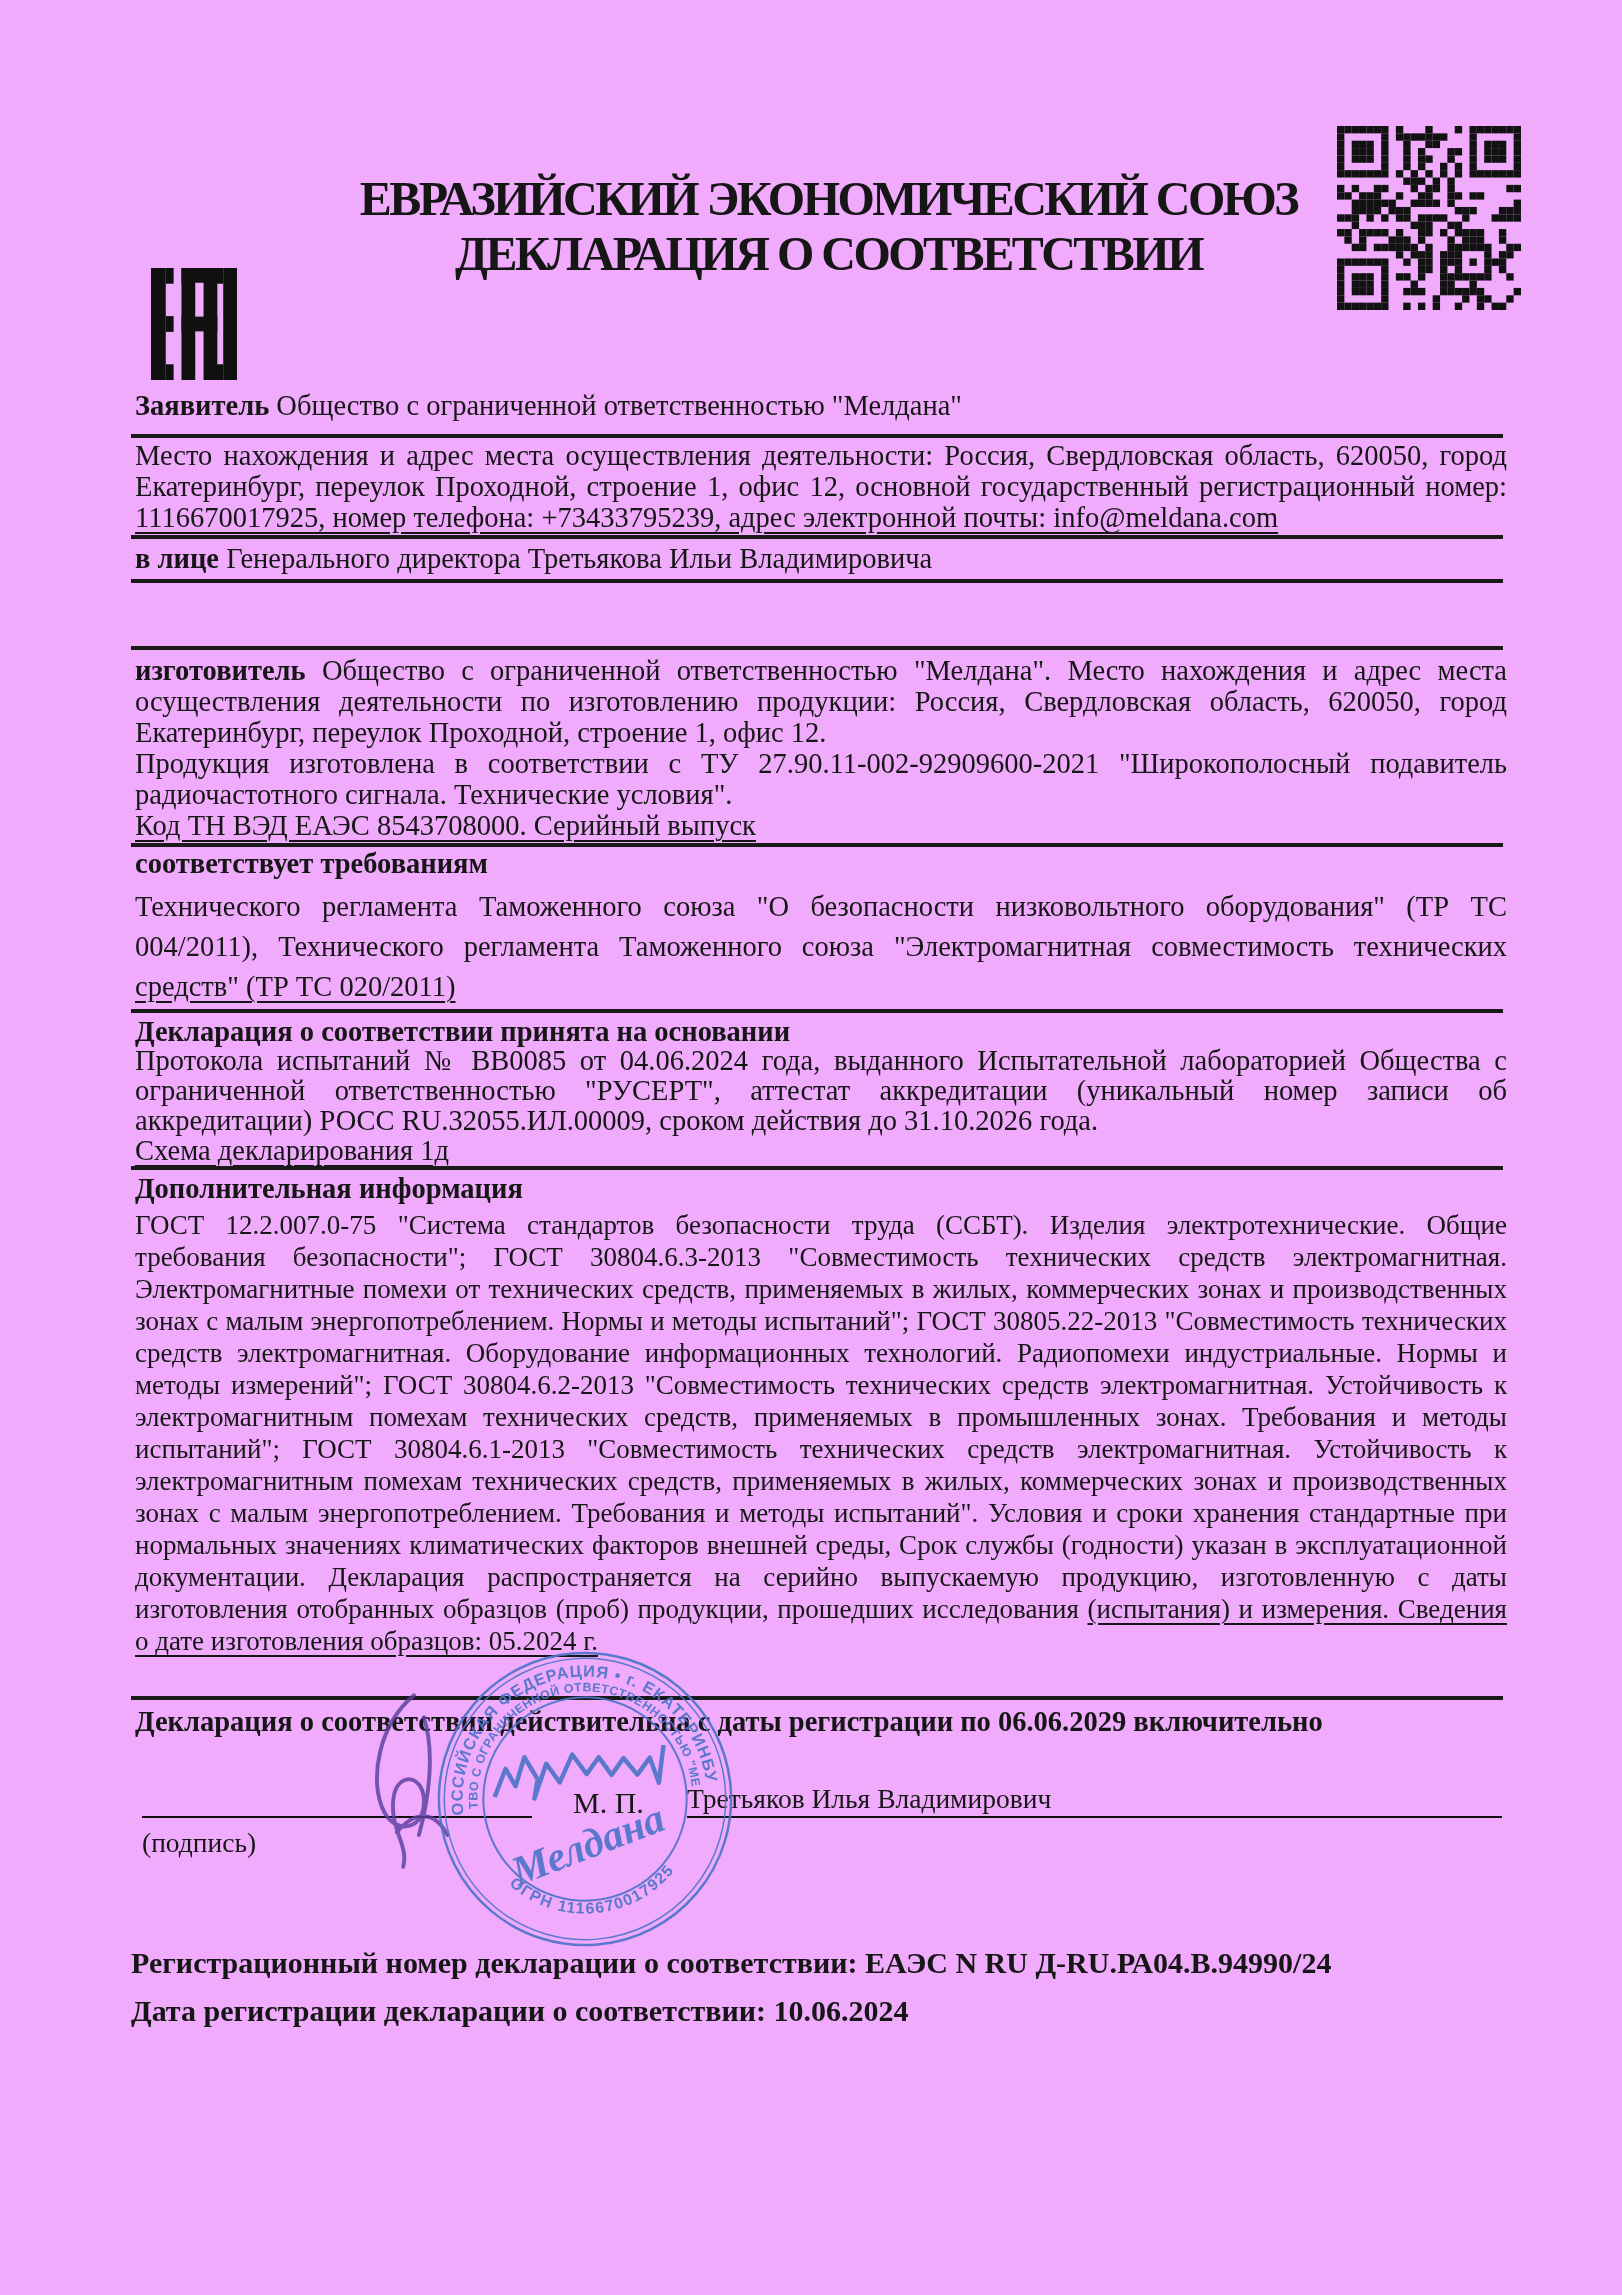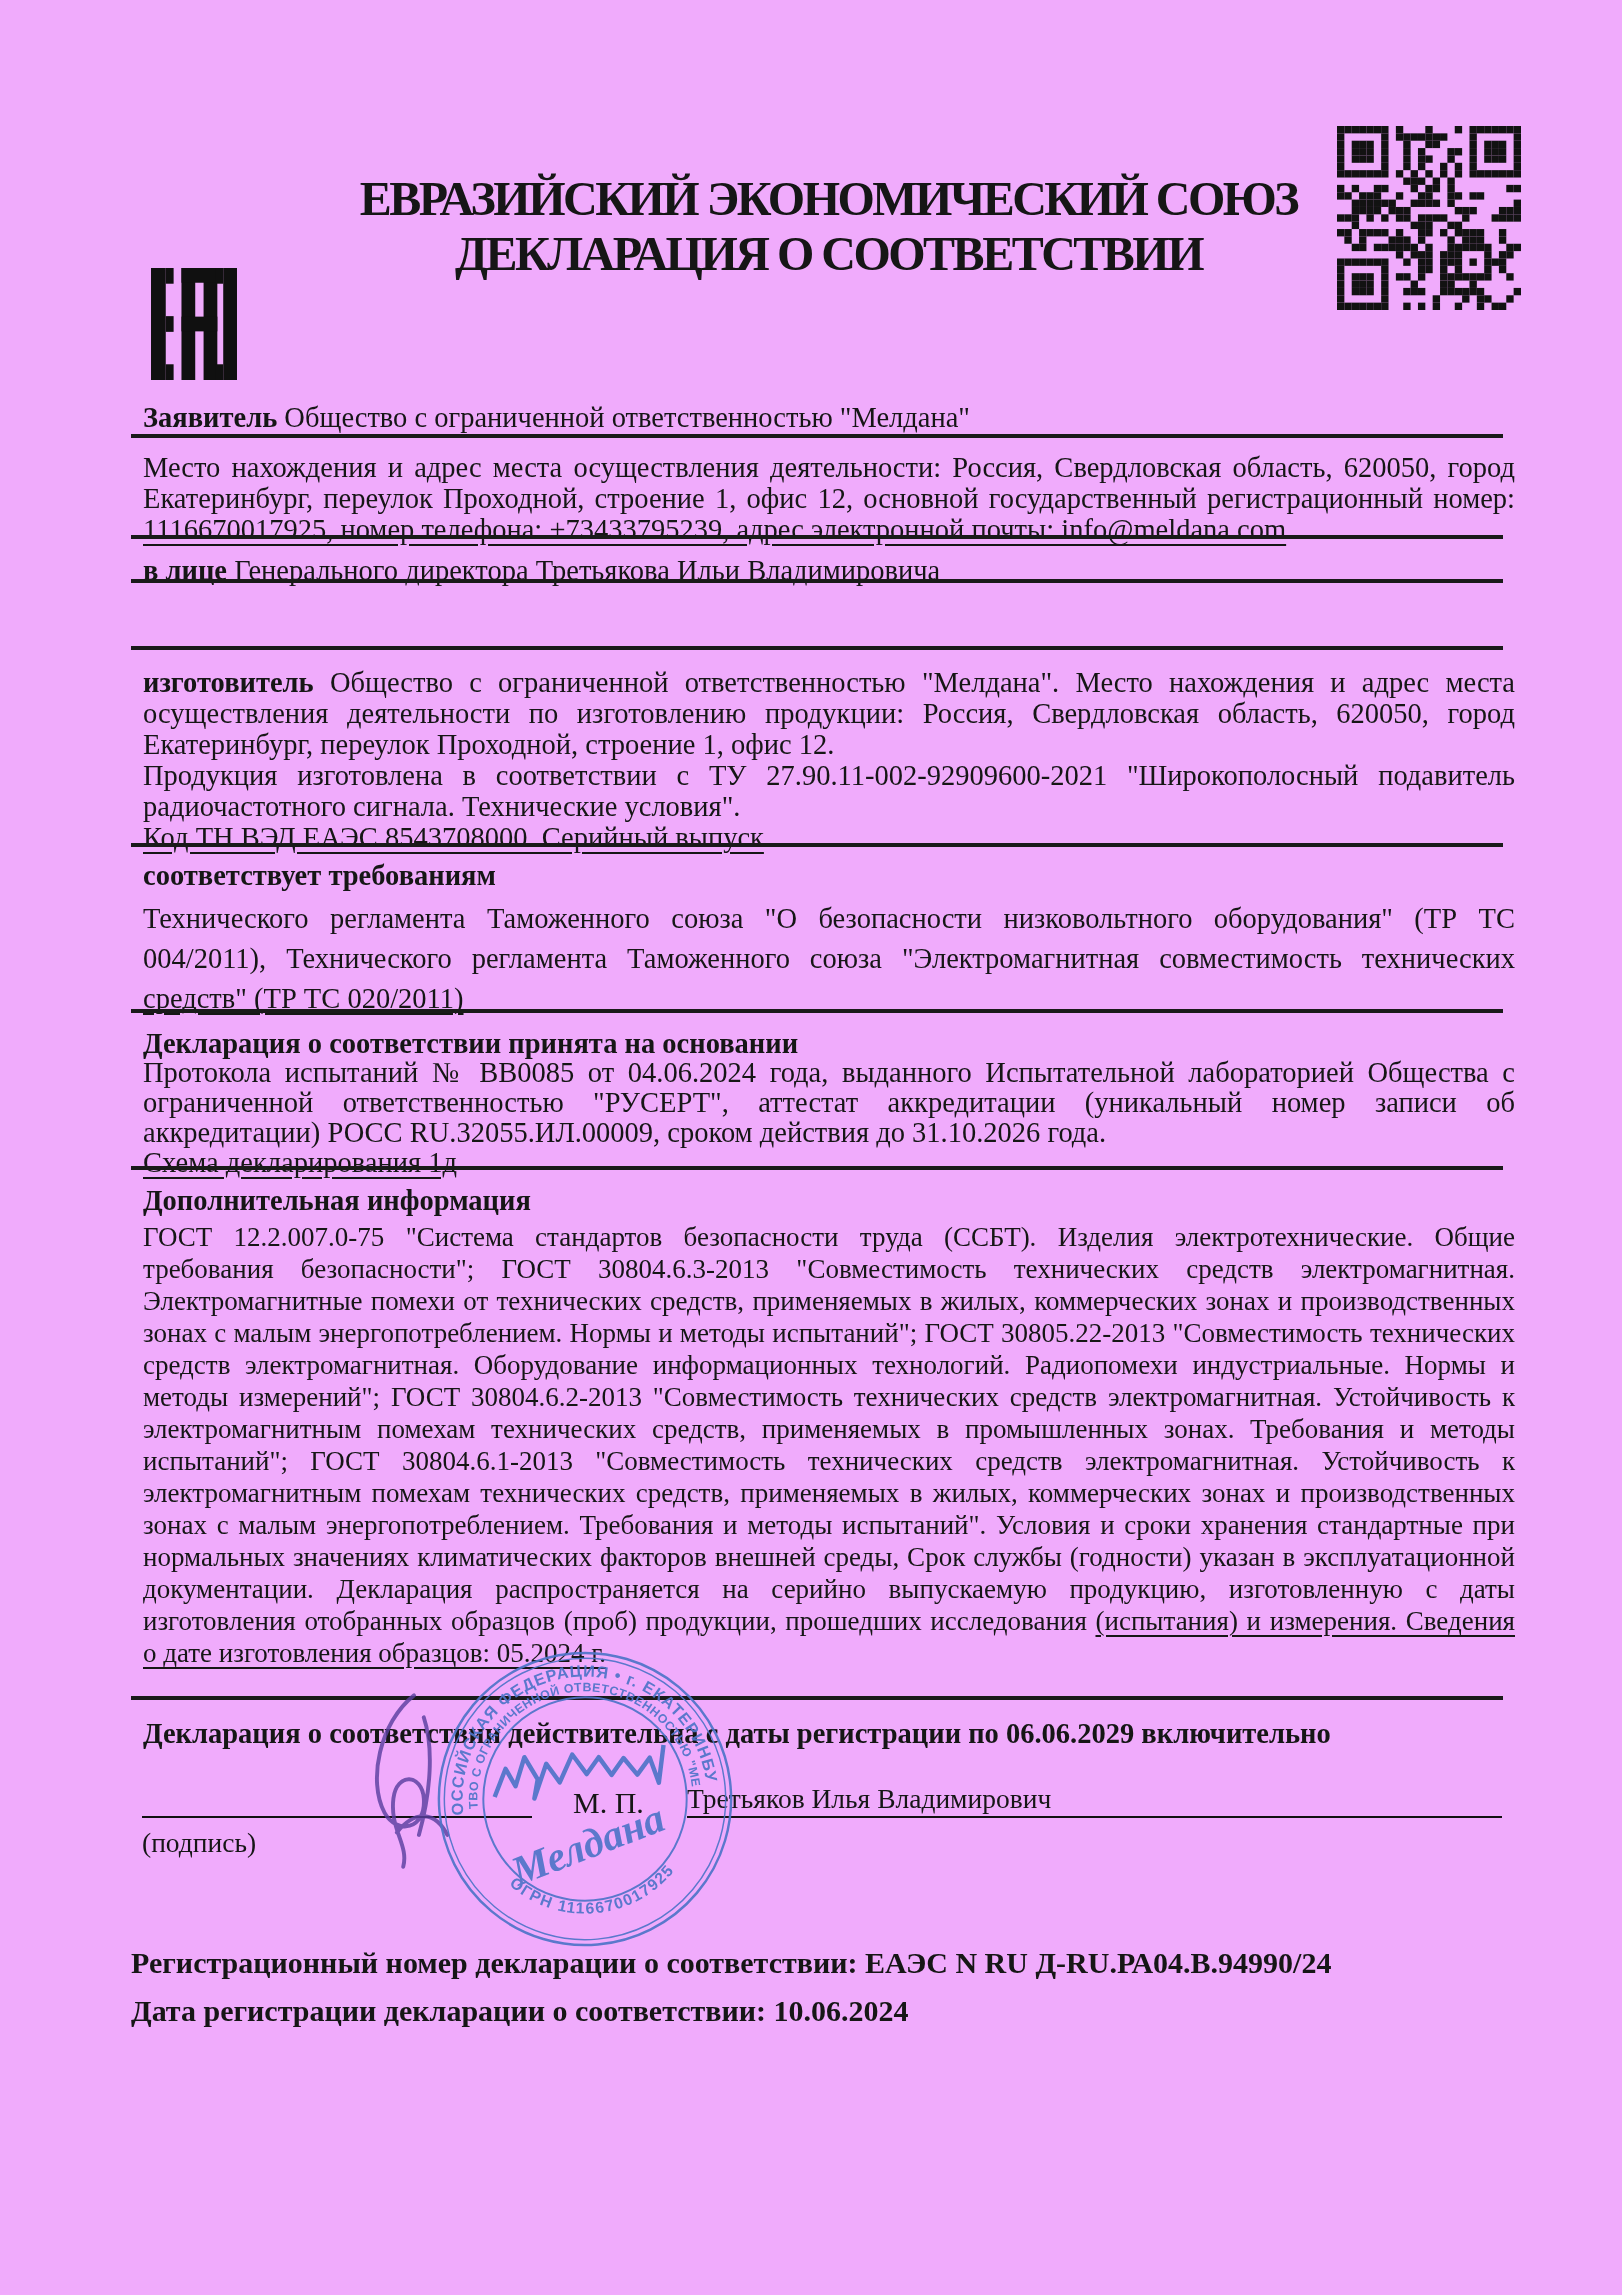--- a/index.html
+++ b/index.html
@@ -5,21 +5,21 @@
   html,body{margin:0;padding:0;background:#ededed;}
   .page{position:relative;width:1623px;height:2295px;background:#f0abfc;overflow:hidden;
         font-family:"Liberation Serif","DejaVu Serif",serif;color:#161616;}
   .txt{font-size:28.5px;line-height:31px;}
   .just{text-align:justify;}
   .b{font-weight:bold;}
   .rule{position:absolute;left:131px;width:1372px;height:3.9px;background:#1a1a1a;}
   u{text-decoration-thickness:2px;text-underline-offset:4.9px;}
   .title-block{position:absolute;top:171px;left:0;width:1623px;padding-left:34px;box-sizing:border-box;
                text-align:center;font-weight:bold;font-size:48px;line-height:55px;letter-spacing:-2.5px;}
-  .sec{position:absolute;left:143px;width:1372px;margin-top:12px;}
+  .sec{position:absolute;left:135px;width:1372px;}
   .hdr{font-weight:bold;font-size:28.5px;line-height:30px;}
   .sig-line{position:absolute;border-top:2.9px solid #111;height:0;}
   .sig-caption{position:absolute;font-size:27.5px;text-align:left;}
   .mp{position:absolute;font-size:30px;}
   .regline{position:absolute;left:131px;width:1424px;font-weight:bold;font-size:30px;line-height:32px;}
   .stamp-wrap{position:absolute;left:432px;top:1646px;width:306px;height:306px;opacity:.92;transform:rotate(-5deg);}
   .sign-wrap{position:absolute;left:350px;top:1688px;width:128px;height:191px;opacity:.9;}
   .eac-wrap{position:absolute;left:151px;top:268px;width:86px;height:112px;}
   .qr-wrap{position:absolute;left:1337px;top:126px;width:184px;height:184px;}
 </style>

